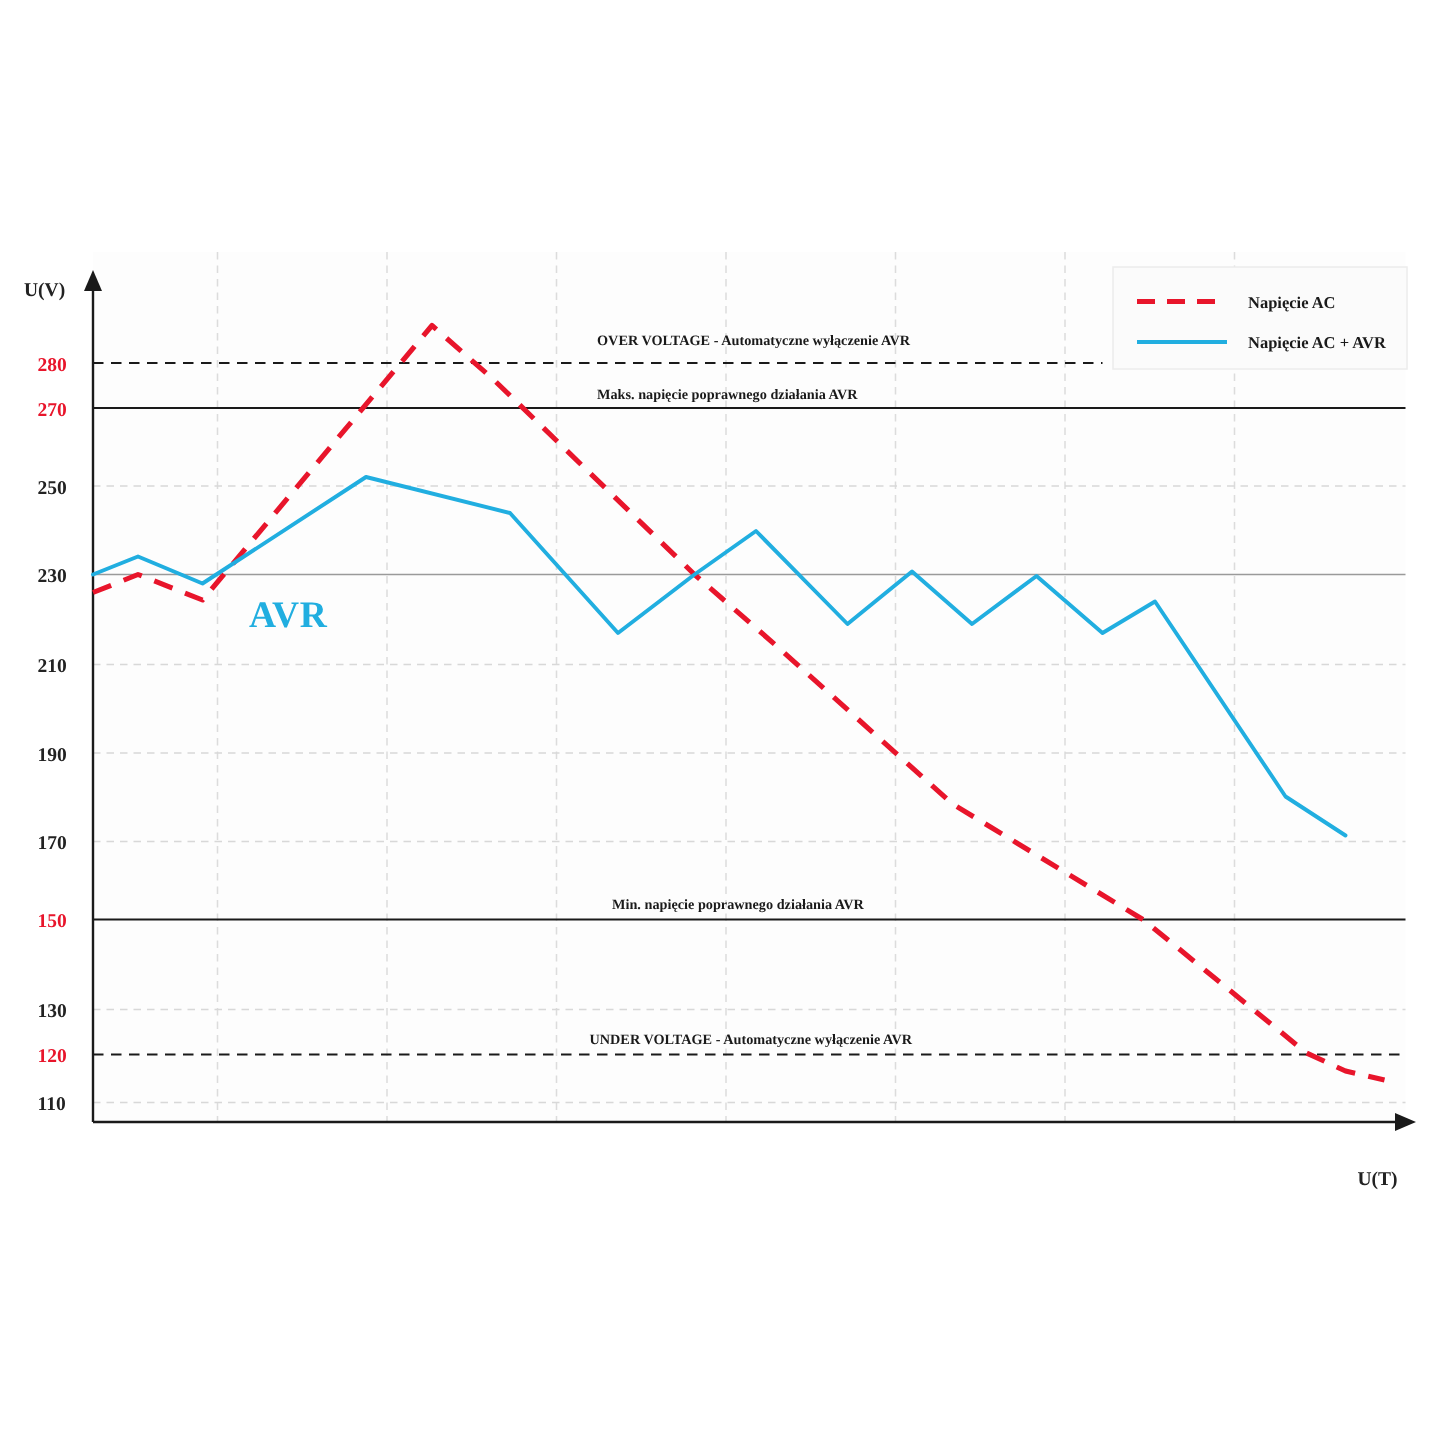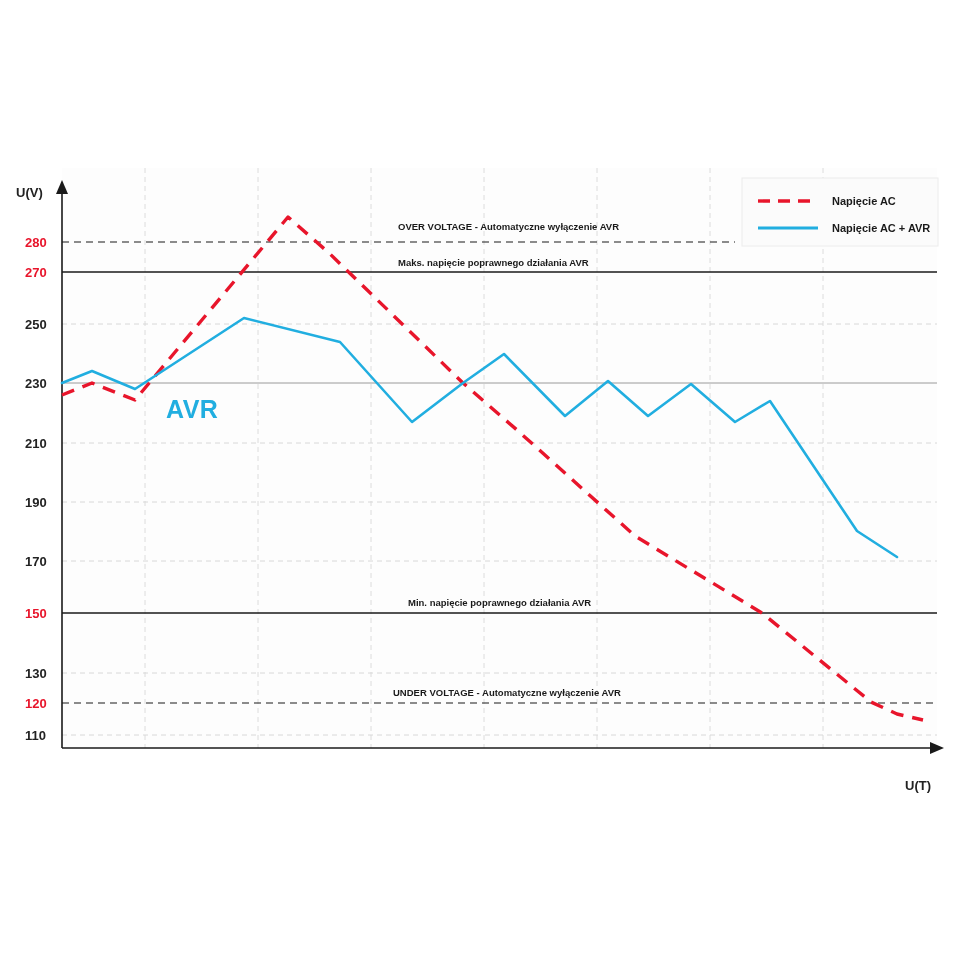--- a/index.html
+++ b/index.html
@@ -12,20 +12,21 @@
     height: 960px;
     font-family: "Liberation Sans", sans-serif;
     position: relative;
     overflow: hidden;
   }
   #stage {
     position: absolute;
     left: 0; top: 0;
     width: 960px;
     height: 960px;
+    font-family: Liberation Serif, serif;
   }
   .chart-svg {
     position: absolute;
     left: 0;
     top: 0;
     width: 960px;
     height: 960px;
   }
   .axis-title {
     font-size: 13px;

